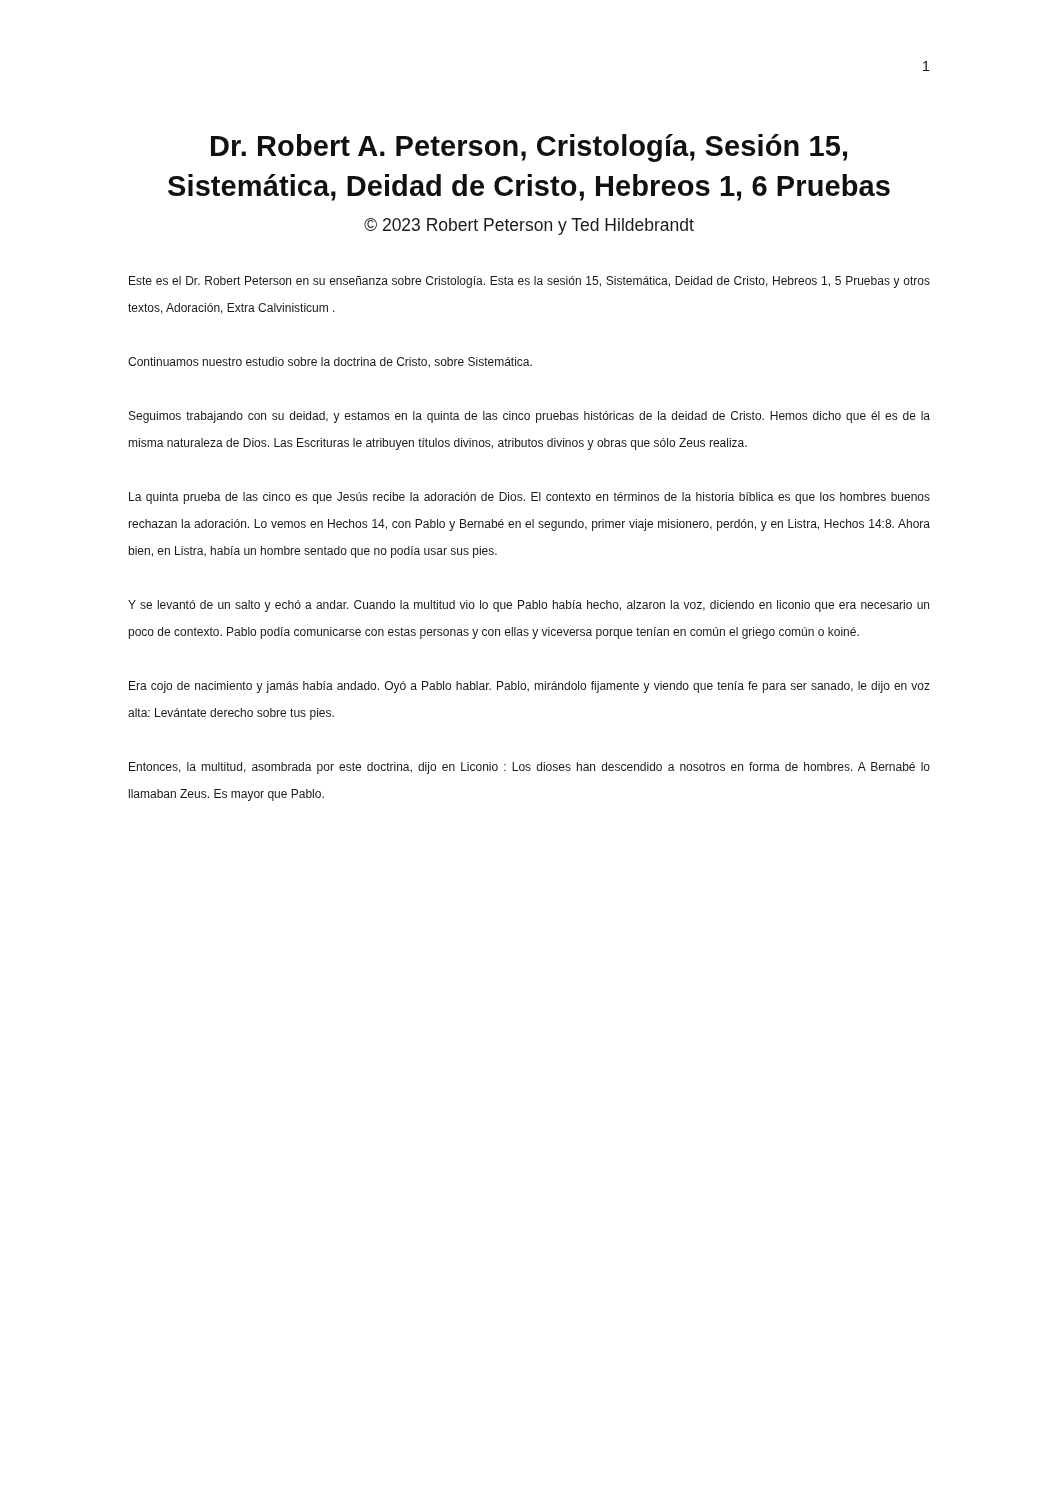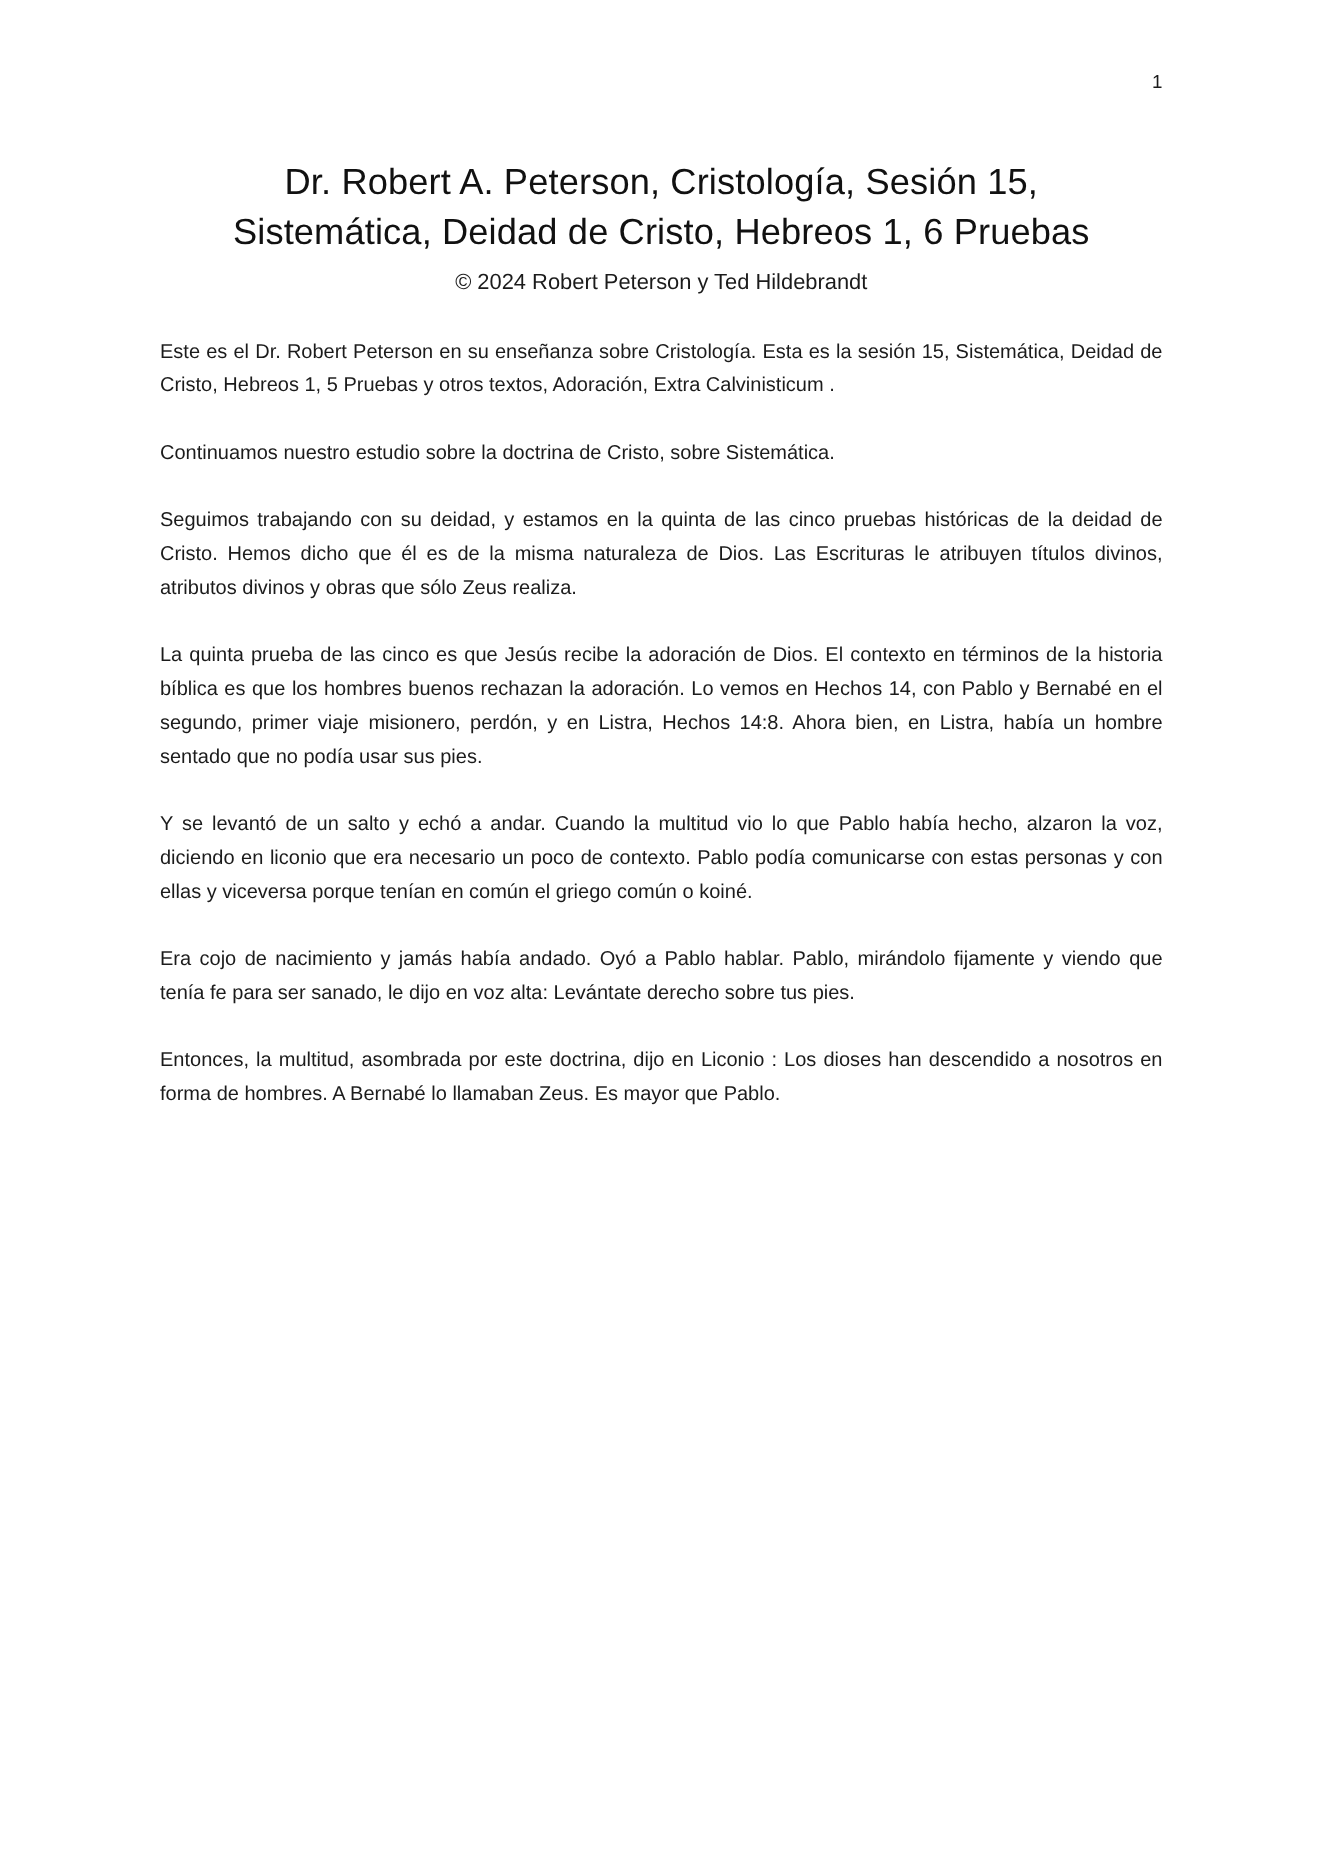--- a/index.html
+++ b/index.html
@@ -26,61 +26,61 @@
     line-height: 1;
     color: #1b1b1b;
   }
   .content {
     padding: 126px 128px 0 128px;
   }
   .doc-title {
     margin: 0;
     font-size: 29px;
     line-height: 40px;
-    font-weight: 400;
+    font-weight: 700;
     text-align: center;
     color: #111111;
     letter-spacing: 0.1px;
   }
   .doc-title .title-line {
     display: block;
   }
   .copyright {
     margin: 7px 0 0 0;
     text-align: center;
     font-size: 17.5px;
     line-height: 24px;
     color: #1b1b1b;
   }
   .body-text {
     margin-top: 31px;
   }
   .para {
     margin: 0 0 27px 0;
-    font-size: 16px;
+    font-size: 12px;
     line-height: 27px;
     text-align: justify;
     color: #1b1b1b;
   }
 </style>
 </head>
 <body>
 
 <div class="page">
 
   <div class="page-number">1</div>
 
   <div class="content">
 
     <h1 class="doc-title">
       <span class="title-line">Dr. Robert A. Peterson, Cristología, Sesión 15,</span>
       <span class="title-line">Sistemática, Deidad de Cristo, Hebreos 1, 6 Pruebas</span>
     </h1>
 
-    <div class="copyright">© 2024 Robert Peterson y Ted Hildebrandt</div>
+    <div class="copyright">© 2023 Robert Peterson y Ted Hildebrandt</div>
 
     <div class="body-text">
       <p class="para">Este es el Dr. Robert Peterson en su enseñanza sobre Cristología. Esta es la sesión 15, Sistemática, Deidad de Cristo, Hebreos 1, 5 Pruebas y otros textos, Adoración, Extra Calvinisticum .</p>
       <p class="para">Continuamos nuestro estudio sobre la doctrina de Cristo, sobre Sistemática.</p>
       <p class="para">Seguimos trabajando con su deidad, y estamos en la quinta de las cinco pruebas históricas de la deidad de Cristo. Hemos dicho que él es de la misma naturaleza de Dios. Las Escrituras le atribuyen títulos divinos, atributos divinos y obras que sólo Zeus realiza.</p>
       <p class="para">La quinta prueba de las cinco es que Jesús recibe la adoración de Dios. El contexto en términos de la historia bíblica es que los hombres buenos rechazan la adoración. Lo vemos en Hechos 14, con Pablo y Bernabé en el segundo, primer viaje misionero, perdón, y en Listra, Hechos 14:8. Ahora bien, en Listra, había un hombre sentado que no podía usar sus pies.</p>
       <p class="para">Y se levantó de un salto y echó a andar. Cuando la multitud vio lo que Pablo había hecho, alzaron la voz, diciendo en liconio que era necesario un poco de contexto. Pablo podía comunicarse con estas personas y con ellas y viceversa porque tenían en común el griego común o koiné.</p>
       <p class="para">Era cojo de nacimiento y jamás había andado. Oyó a Pablo hablar. Pablo, mirándolo fijamente y viendo que tenía fe para ser sanado, le dijo en voz alta: Levántate derecho sobre tus pies.</p>
       <p class="para">Entonces, la multitud, asombrada por este doctrina, dijo en Liconio : Los dioses han descendido a nosotros en forma de hombres. A Bernabé lo llamaban Zeus. Es mayor que Pablo.</p>
     </div>

